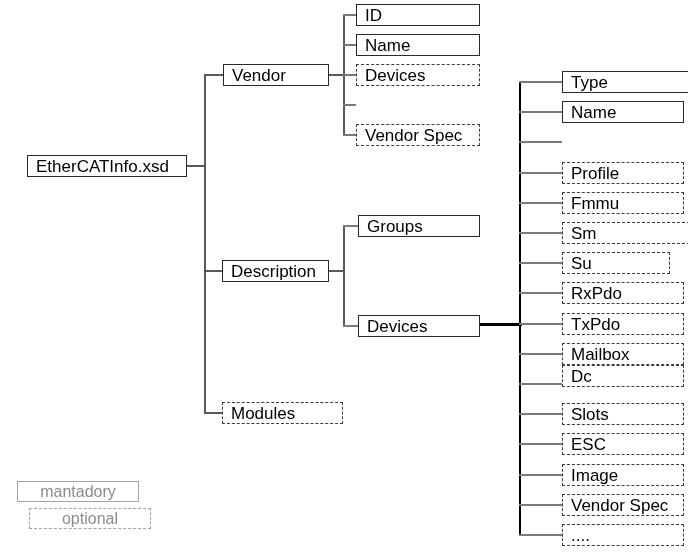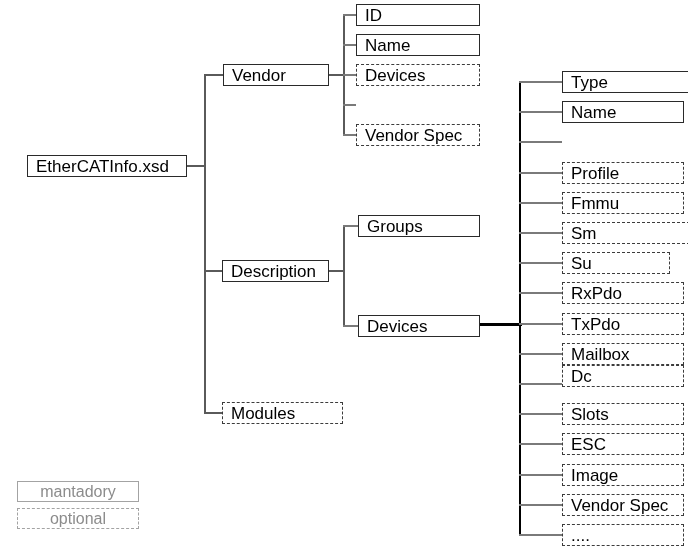--- a/index.html
+++ b/index.html
@@ -26,21 +26,21 @@
   .solid{border:1.5px solid #2a2a2a;}
   .dashed{border:1.5px dashed #3c3c3c;}
   .legend{
     justify-content:center;
     padding-left:0;
     color:#8c8c8c;
     font-size:16px;
     height:21px;
   }
   .legend.solid{border:1.5px solid #a3a3a3;text-align:center;}
-  .legend.dashed{border:1.5px dashed #a3a3a3;}
+  .legend.dashed{border:1.5px dashed #a3a3a3;margin-left:12px;}
   .hline,.vline{position:absolute;background:#5a5a5a;}
   .hline{height:2px;}
   .vline{width:2px;}
   .thin{background:#7a7a7a;}
   .thick{background:#000000;}
 </style>
 </head>
 <body>
 
 <div id="canvas">

